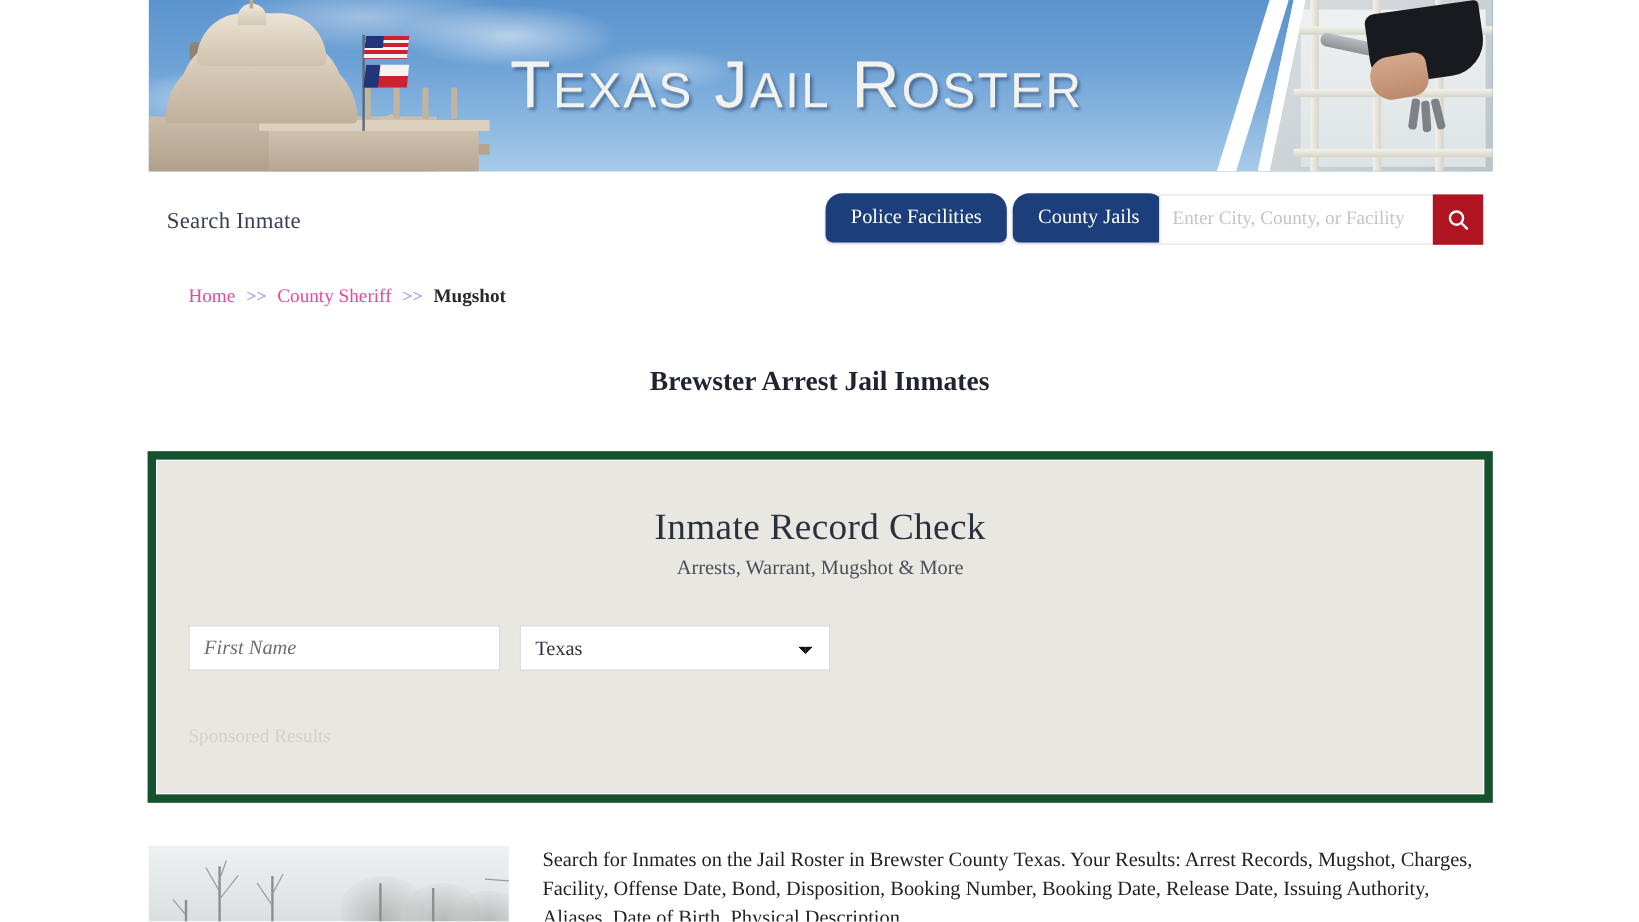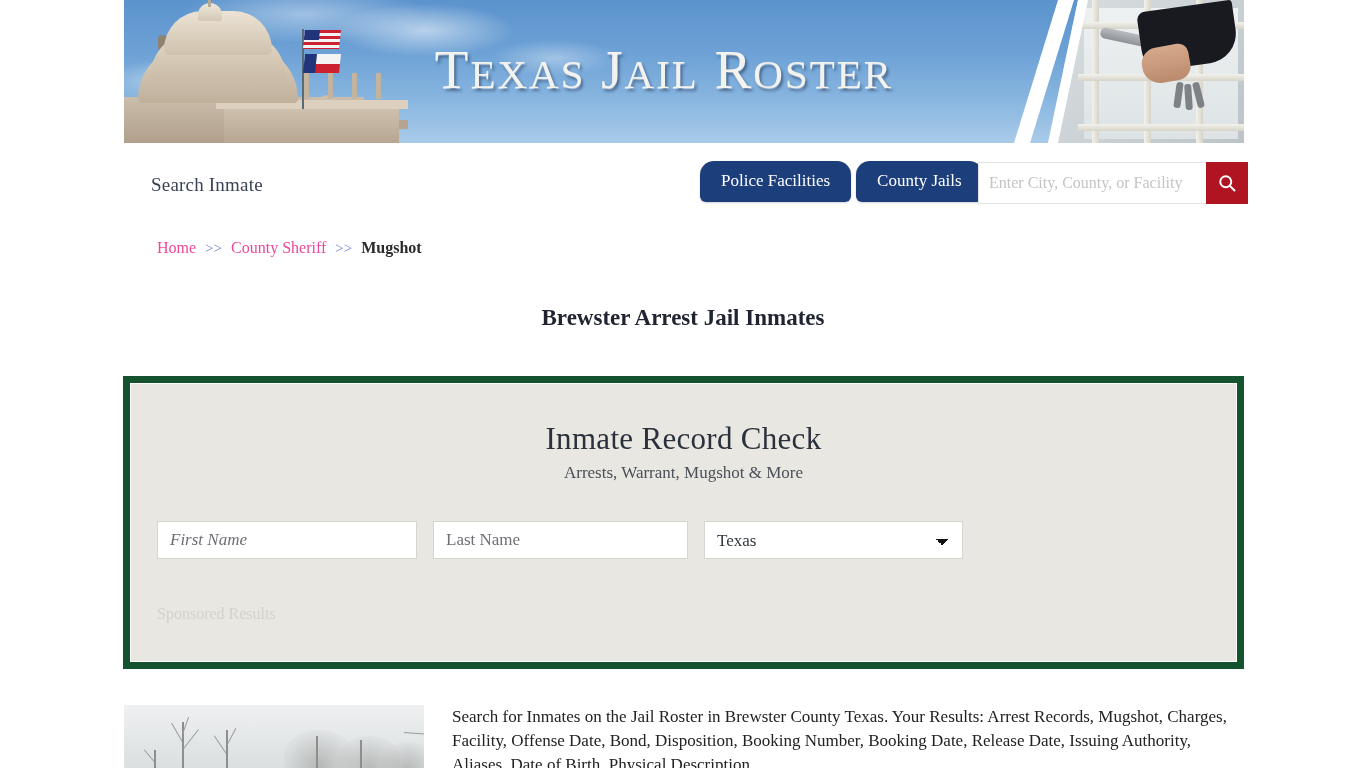--- a/index.html
+++ b/index.html
@@ -155,34 +155,34 @@
     clip-path: polygon(0 0, 40px 0, 10px 143px, 0 143px);
   }
   .banner-diag {
     position: absolute; right: 170px; top: 0; width: 60px; height: 143px;
     background: #ffffff;
     clip-path: polygon(44px 0, 60px 0, 16px 143px, 0 143px);
   }
   .banner-title {
     position: absolute; left: 0; right: 0; top: 38px;
     text-align: center;
-    font-family: Liberation Serif, serif;
+    font-family: Liberation Sans, sans-serif;
     font-size: 55px;
     font-weight: 400;
     letter-spacing: 2px;
     color: #f2f2ef;
     text-shadow: 2px 3px 3px rgba(30,50,80,.55), 0 1px 0 rgba(255,255,255,.6);
     white-space: nowrap;
     padding-right: 40px;
   }
   .banner-title .small { font-size: 41px; }
 
   
   .navbar {
-    position: absolute; left: 140px; top: 143px;
+    position: absolute; left: 128px; top: 143px;
     width: 1120px; height: 77px;
   }
   .nav-brand {
     position: absolute; left: 11px; top: 31px;
     font-size: 19px; color: #3a4356; letter-spacing: .2px;
   }
   .tabs { position: absolute; left: 560px; top: 18px; display: flex; align-items: flex-end; }
   .tab {
     background: #1c3f7c;
     color: #ffffff;
@@ -430,21 +430,20 @@
   </div>
 
   <h1 class="page-title">Brewster Arrest Jail Inmates</h1>
 
   <div class="panel">
     <div class="panel-title">Inmate Record Check</div>
     <div class="panel-sub">Arrests, Warrant, Mugshot &amp; More</div>
 
     <div class="form-row">
       <input type="text" class="fld fld-first" placeholder="First Name" style="">
-      <input type="text" class="fld fld-last" placeholder="Last Name" style="">
       <select class="fld fld-state">
         <option>Texas</option>
       </select>
     </div>
 
     <div class="sponsored">Sponsored Results</div>
   </div>
 
   <div class="content">
     <div class="thumb">

